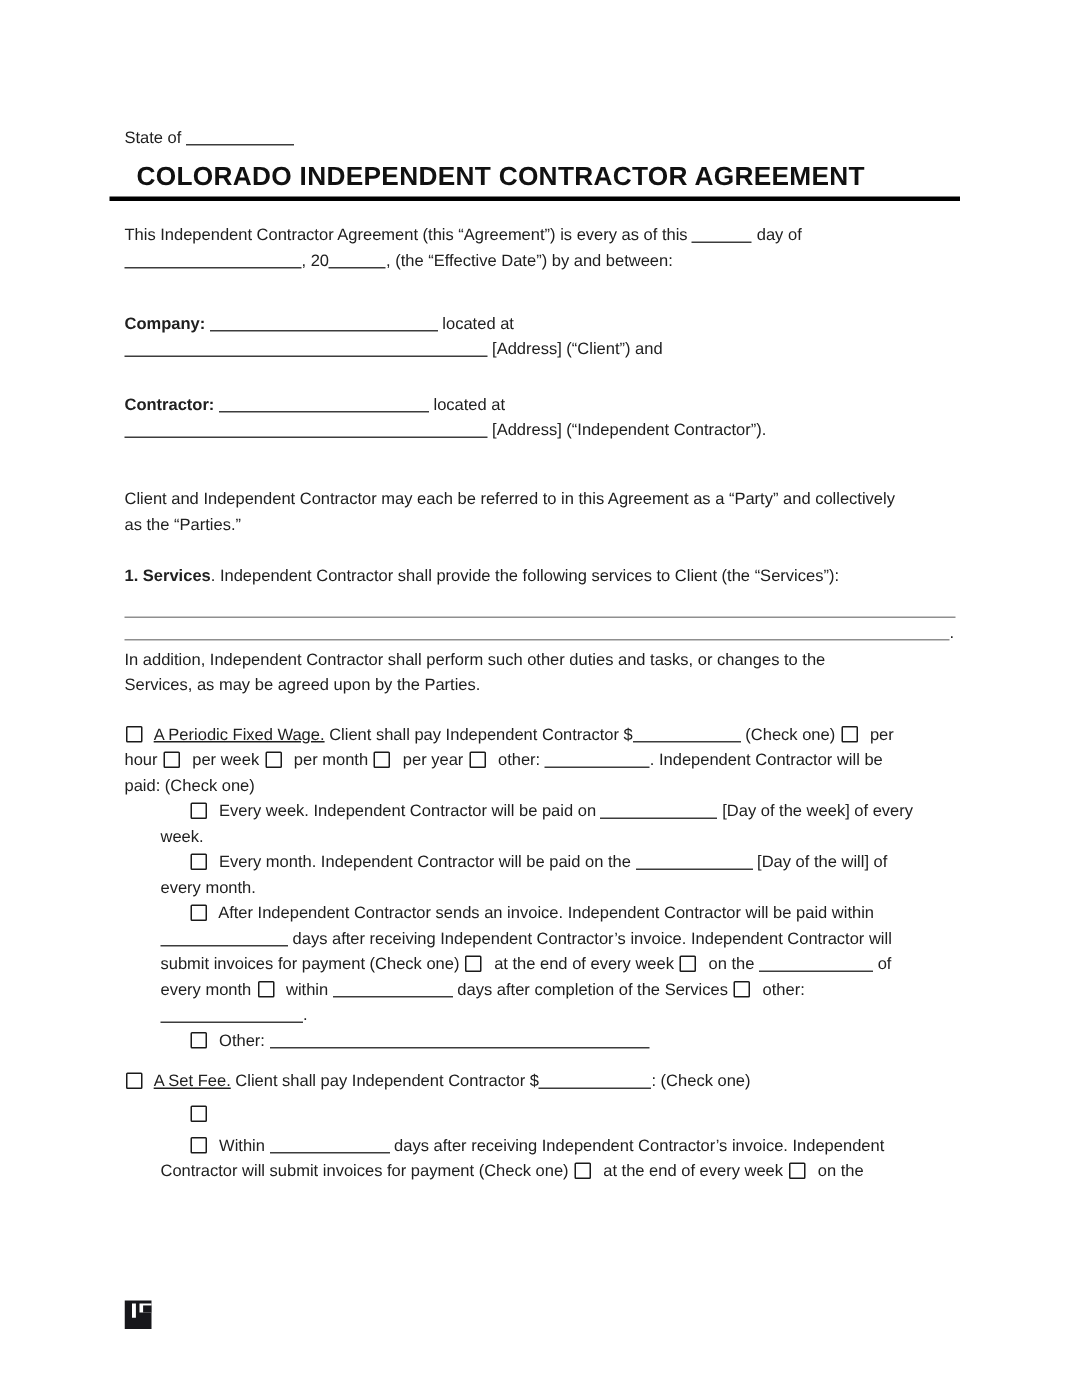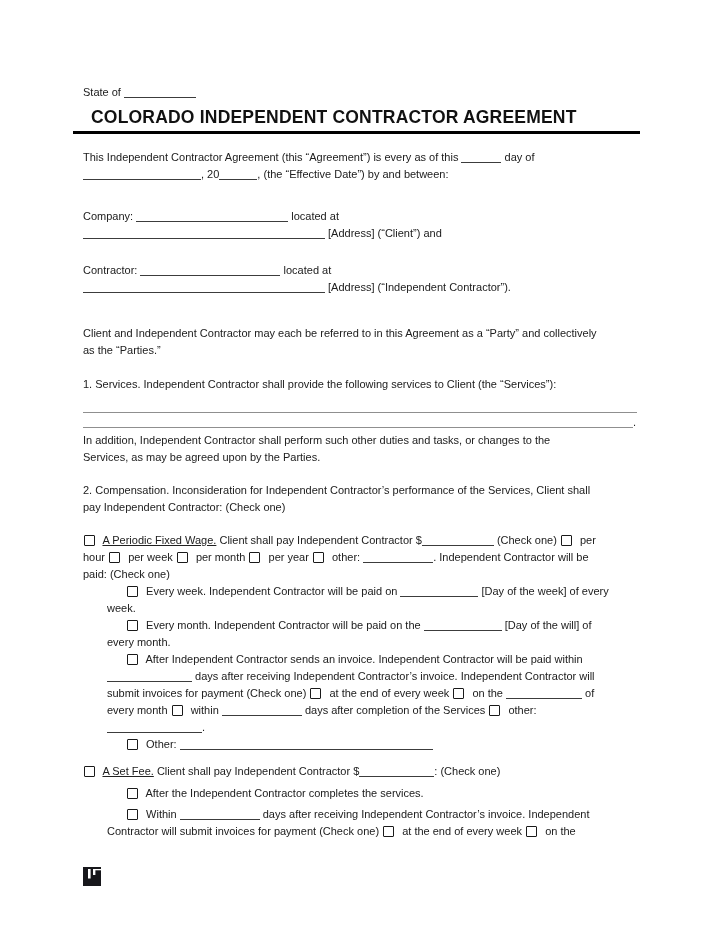--- a/index.html
+++ b/index.html
@@ -13,21 +13,21 @@
   #content{position:absolute;left:83px;top:84px;width:557px;}
   #state-of-slot{margin-bottom:2px;}
   h1.doc-title{
     font-size:17.5px;font-weight:bold;letter-spacing:.2px;color:#111;
     margin:8px 0 0 -10px;padding:0 0 5px 18px;
     border-bottom:3.5px solid #000;width:567px;box-sizing:border-box;
     white-space:nowrap;
   }
   .block{margin:0;}
   .lv2{padding-left:24px;text-indent:19px;}
-  .b{font-weight:normal;}
+  .b{font-weight:bold;}
   .u{text-decoration:underline;}
   .blank{
     display:inline-block;height:10px;margin-bottom:-2px;
     border-bottom:1.2px solid #3c3c3c;
   }
   .blank.gray{border-bottom:1.4px solid #8f8f8f;}
   .cb{
     display:inline-block;width:9px;height:9px;
     border:1.6px solid #1a1a1a;border-radius:1px;
     vertical-align:-1.5px;margin:0 5px 0 1px;background:#fff;
@@ -43,28 +43,27 @@
     <div id="state-of-slot"><span>State of </span><span class="blank" style="width: 72px;"></span></div>
     <h1 class="doc-title">COLORADO INDEPENDENT CONTRACTOR AGREEMENT</h1>
     <div id="blocks-slot">
         <div class="block" style="margin-top: 15px;"><span>This Independent Contractor Agreement (this “Agreement”) is every as of this </span><span class="blank" style="width: 40px;"></span><span> day of</span><br><span class="blank" style="width: 118px;"></span><span>, 20</span><span class="blank" style="width: 38px;"></span><span>, (the “Effective Date”) by and between:</span></div>
         <div class="block" style="margin-top: 25px;"><span class="b">Company:</span><span> </span><span class="blank" style="width: 152px;"></span><span> located at</span><br><span class="blank" style="width: 242px;"></span><span> [Address] (“Client”) and</span></div>
         <div class="block" style="margin-top: 20px;"><span class="b">Contractor:</span><span> </span><span class="blank" style="width: 140px;"></span><span> located at</span><br><span class="blank" style="width: 242px;"></span><span> [Address] (“Independent Contractor”).</span></div>
         <div class="block" style="margin-top: 29px;"><span>Client and Independent Contractor may each be referred to in this Agreement as a “Party” and collectively</span><br><span>as the “Parties.”</span></div>
         <div class="block" style="margin-top: 17px;"><span class="b">1. Services</span><span>. Independent Contractor shall provide the following services to Client (the “Services”):</span></div>
         <div class="block tight" style="margin-top: 7px;"><span class="blank gray" style="width: 554px;"></span><br><span class="blank gray" style="width: 550px;"></span><span>.</span></div>
         <div class="block" style="margin-top: 2px;"><span>In addition, Independent Contractor shall perform such other duties and tasks, or changes to the</span><br><span>Services, as may be agreed upon by the Parties.</span></div>
-        <div class="block" style="margin-top: 16px;"><span class="b">2. Compensation.</span><span> Inconsideration for Independent Contractor’s performance of the Services, Client shall</span><br><span>pay Independent Contractor: (Check one)</span></div>
         <div class="block" style="margin-top: 16px;"><span class="cb"></span><span> </span><span class="u">A Periodic Fixed Wage.</span><span> Client shall pay Independent Contractor $</span><span class="blank" style="width: 72px;"></span><span> (Check one) </span><span class="cb"></span><span> per</span><br><span>hour </span><span class="cb"></span><span> per week </span><span class="cb"></span><span> per month </span><span class="cb"></span><span> per year </span><span class="cb"></span><span> other: </span><span class="blank" style="width: 70px;"></span><span>. Independent Contractor will be</span><br><span>paid: (Check one)</span></div>
         <div class="block lv2" style="margin-top: 0px;"><span class="cb"></span><span> Every week. Independent Contractor will be paid on </span><span class="blank" style="width: 78px;"></span><span> [Day of the week] of every</span><br><span>week.</span></div>
         <div class="block lv2" style="margin-top: 0px;"><span class="cb"></span><span> Every month. Independent Contractor will be paid on the </span><span class="blank" style="width: 78px;"></span><span> [Day of the will] of</span><br><span>every month.</span></div>
         <div class="block lv2" style="margin-top: 0px;"><span class="cb"></span><span> After Independent Contractor sends an invoice. Independent Contractor will be paid within</span><br><span class="blank" style="width: 85px;"></span><span> days after receiving Independent Contractor’s invoice. Independent Contractor will</span><br><span>submit invoices for payment (Check one) </span><span class="cb"></span><span> at the end of every week </span><span class="cb"></span><span> on the </span><span class="blank" style="width: 76px;"></span><span> of</span><br><span>every month </span><span class="cb"></span><span> within </span><span class="blank" style="width: 80px;"></span><span> days after completion of the Services </span><span class="cb"></span><span> other:</span><br><span class="blank" style="width: 95px;"></span><span>.</span></div>
         <div class="block lv2" style="margin-top: 0px;"><span class="cb"></span><span> Other: </span><span class="blank" style="width: 253px;"></span></div>
         <div class="block" style="margin-top: 10px;"><span class="cb"></span><span> </span><span class="u">A Set Fee.</span><span> Client shall pay Independent Contractor $</span><span class="blank" style="width: 75px;"></span><span>: (Check one)</span></div>
-        <div class="block lv2" style="margin-top: 5px;"><span class="cb"></span><span> After the Independent Contractor completes the services.</span></div>
+        <div class="block lv2" style="margin-top: 5px;"><span class="cb"></span></div>
         <div class="block lv2" style="margin-top: 4px;"><span class="cb"></span><span> Within </span><span class="blank" style="width: 80px;"></span><span> days after receiving Independent Contractor’s invoice. Independent</span><br><span>Contractor will submit invoices for payment (Check one) </span><span class="cb"></span><span> at the end of every week </span><span class="cb"></span><span> on the</span></div>
       </div>
   </div>
 
   <svg id="logo" viewBox="0 0 20 21" xmlns="http://www.w3.org/2000/svg">
     <rect x="0" y="1" width="18" height="19" fill="#17171b"></rect>
     <rect x="5" y="3" width="2.6" height="9.5" fill="#ffffff"></rect>
     <rect x="10" y="3" width="8" height="6" fill="#ffffff"></rect>
     <rect x="12.4" y="4.3" width="5.6" height="4.7" fill="#17171b"></rect>
   </svg>

